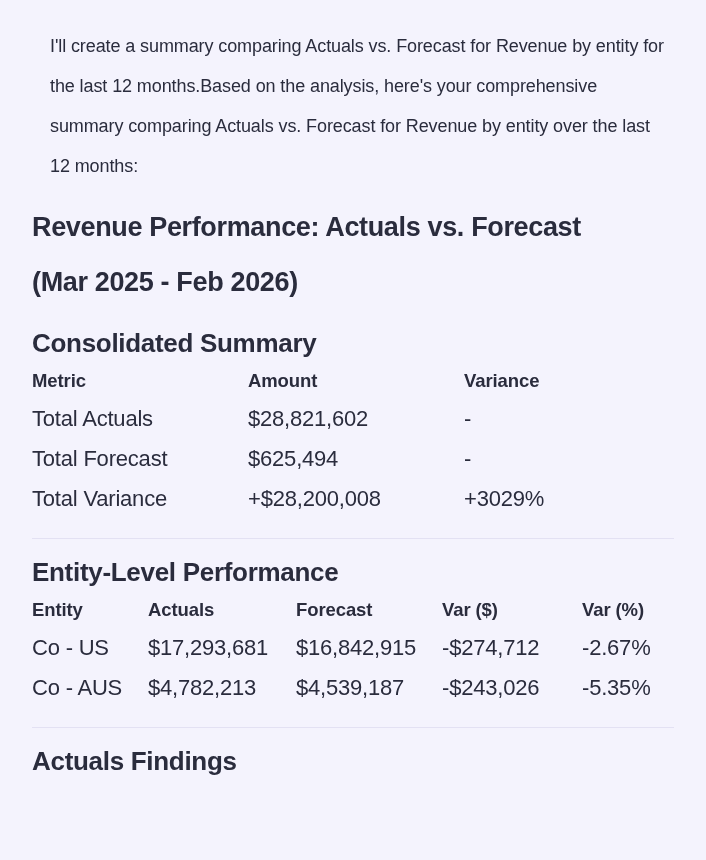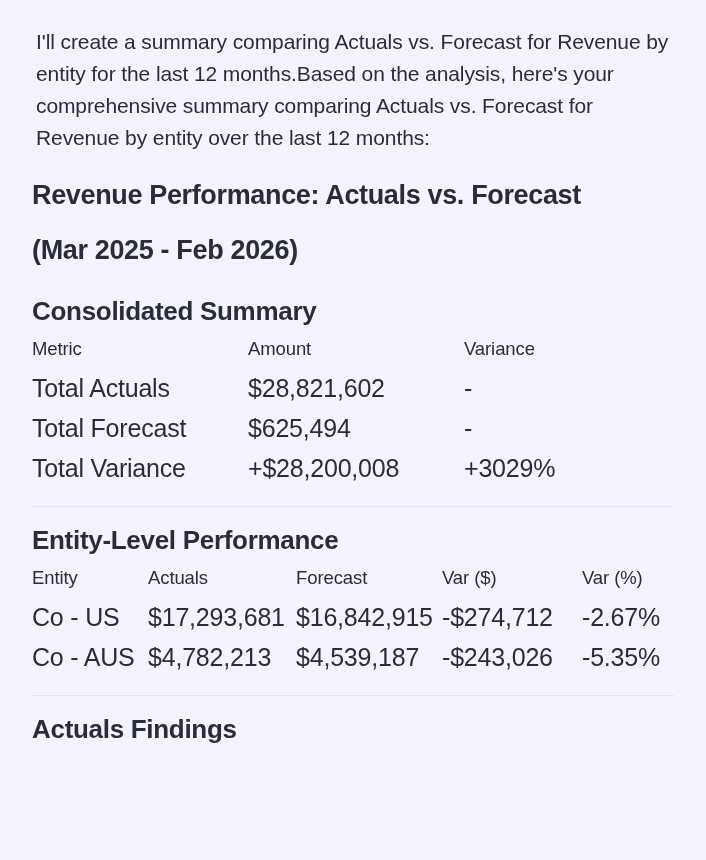--- a/index.html
+++ b/index.html
@@ -16,24 +16,24 @@
     -webkit-font-smoothing: antialiased;
   }
   .page {
     box-sizing: border-box;
     width: 706px;
     padding: 26px 32px 0 32px;
   }
 
   
   .intro {
-    font-size: 21px;
-    line-height: 32px;
+    font-size: 18px;
+    line-height: 40px;
     letter-spacing: -0.1px;
-    margin: 0 0 14px 4px;
+    margin: 0 0 14px 18px;
     max-width: 648px;
   }
 
   
   .h-title {
     font-size: 27px;
     line-height: 55px;
     font-weight: 700;
     letter-spacing: -0.35px;
     margin: 6px 0 4px 0;
@@ -55,26 +55,26 @@
     table-layout: fixed;
   }
   th, td {
     text-align: left;
     padding: 0;
     vertical-align: baseline;
     white-space: nowrap;
   }
   th {
     font-size: 18.5px;
-    font-weight: 400;
+    font-weight: 700;
     height: 36px;
     letter-spacing: -0.1px;
   }
   td {
-    font-size: 25px;
+    font-size: 22px;
     font-weight: 400;
     height: 40px;
     letter-spacing: -0.2px;
   }
 
   
   .tbl-summary col.c0 { width: 216px; }
   .tbl-summary col.c1 { width: 216px; }
   .tbl-summary col.c2 { width: 210px; }
 

